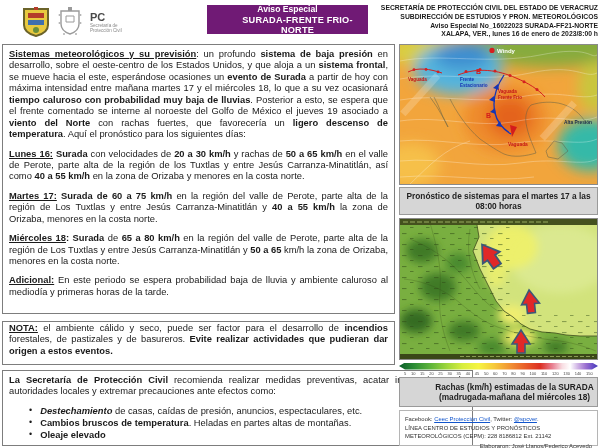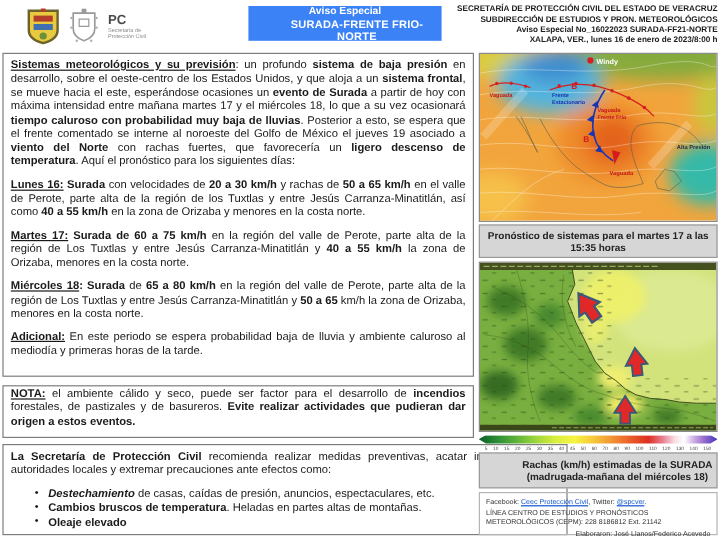--- a/index.html
+++ b/index.html
@@ -5,21 +5,21 @@
   html,body{margin:0;padding:0;}
   body{width:600px;height:448px;position:relative;background:#fff;
        font-family:"Liberation Sans",sans-serif;color:#1a1a1a;overflow:hidden;}
   .abs{position:absolute;}
   
   .hdr-logos{left:22px;top:5px;width:180px;height:34px;display:flex;align-items:center;gap:8px;}
   .logo-txt .l1{font-size:8px;font-weight:bold;color:#3a3a3a;letter-spacing:.3px;}
   .logo-txt .l2{font-size:6.6px;color:#6a6a6a;line-height:1.15;}
   .pc-word{font-size:11px;font-weight:bold;color:#4a4a4a;}
   .pc-sub{font-size:4.6px;color:#8a8a8a;line-height:1.2;white-space:pre-line;}
-  .banner{left:207px;top:5px;width:161px;height:29px;background:#3b82f6;color:#fff;
+  .banner{left:207px;top:5px;width:161px;height:29px;background:#701a75;color:#fff;
           text-align:center;display:flex;flex-direction:column;justify-content:center;gap:1px;}
   .banner .b1{font-size:8.6px;font-weight:bold;}
   .banner .b2{font-size:9.2px;font-weight:bold;letter-spacing:.2px;padding-left:20px;}
   .hdr-right{left:372px;top:4px;width:226px;text-align:right;font-size:6.8px;font-weight:bold;
              line-height:1.3;color:#1c1c1c;}
   
   .box{border:1.2px solid #7d7d7d;background:#fff;}
   .main-box{left:2px;top:44px;width:393px;height:270px;padding:4px 6px;box-sizing:border-box;}
   .nota-box{left:2px;top:321px;width:393px;height:44px;padding:1px 6px;box-sizing:border-box;}
   .rec-box{left:2px;top:370px;width:471px;height:76px;padding:4px 6px;box-sizing:border-box;}
@@ -200,21 +200,21 @@
       <text x="98" y="54" font-size="4.6" fill="#c41818">Frente Frío</text>
       <text x="76" y="29" font-size="7" fill="#d41c1c">B</text>
       <text x="86" y="73" font-size="7" fill="#d41c1c">B</text>
       <text x="164" y="79" font-size="4.8" fill="#1a2a4a">Alta Presión</text>
       <text x="108" y="101" font-size="4.8" fill="#c41818">Vaguada</text>
     </g>
   </svg>
 </figure>
 
 <div class="abs rcol cap cap1">Pronóstico de sistemas para el martes 17 a las
-15:35 horas</div>
+08:00 horas</div>
 
 <figure class="abs rcol mapfig map2" style="margin:0;">
   <svg width="197" height="140" viewBox="0 0 197 140">
     <defs>
       <filter id="bl2">
           <feGaussianBlur stdDeviation="4"></feGaussianBlur>
         </filter>
       <pattern id="sp" width="16" height="11" patternUnits="userSpaceOnUse">
         <rect x="2" y="3" width="4.5" height="1.1" fill="#2d4a14"></rect>
         <rect x="10" y="8" width="3.5" height="1" fill="#2d4a14"></rect>

